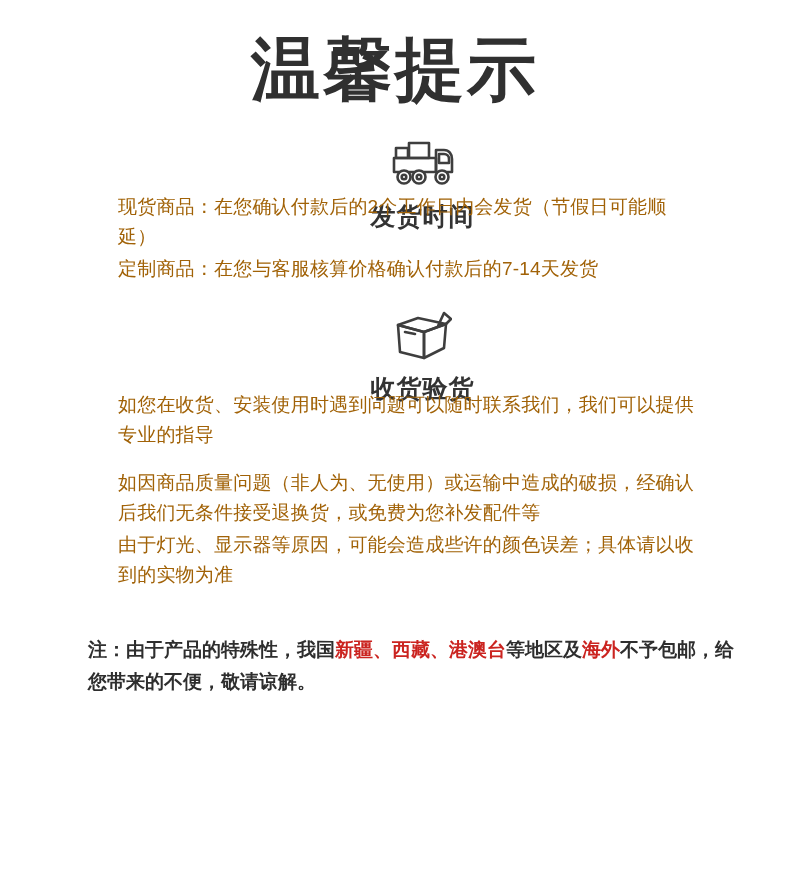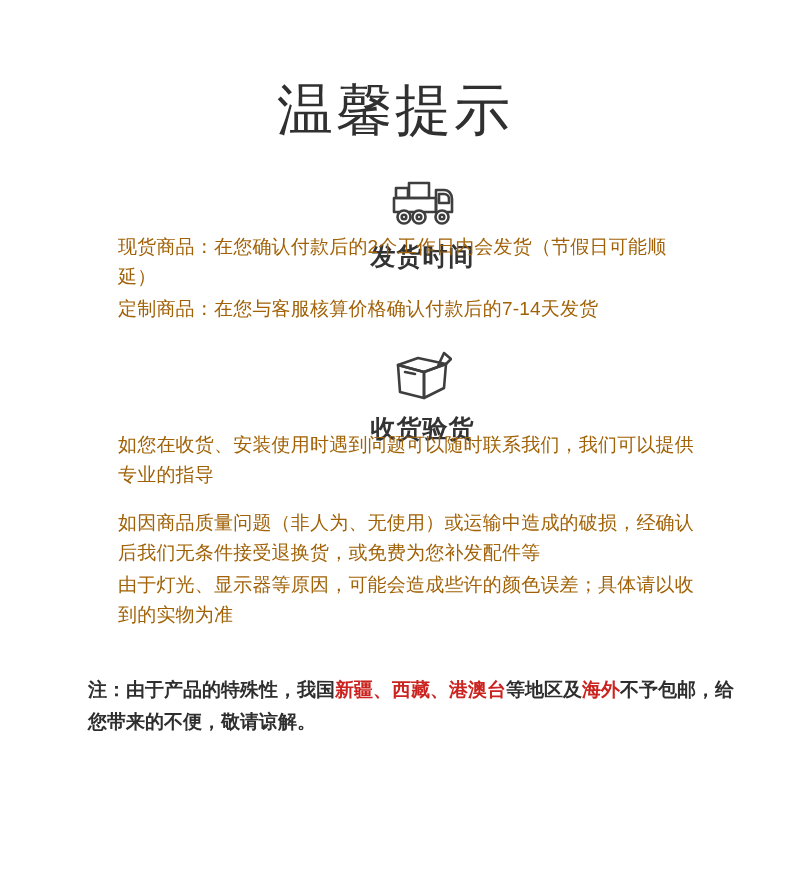--- a/index.html
+++ b/index.html
@@ -4,24 +4,24 @@
 <style>
   * { margin:0; padding:0; box-sizing:border-box; }
   html,body { width:790px; height:876px; background:#ffffff; }
   body {
     font-family:"Liberation Sans", sans-serif;
     color:#383838;
     overflow:hidden;
   }
   .page-title {
     text-align:center;
-    padding-top:72px;
-    font-size:56px;
+    padding-top:32px;
+    font-size:69px;
     line-height:76px;
-    font-weight:400;
+    font-weight:700;
     letter-spacing:3px;
     color:#303030;
   }
   .sections { padding-left:85px; padding-right:30px; }
   .section-head {
     display:flex;
     align-items:center;
     gap:10px;
     height:56px;
     flex-direction:column;

